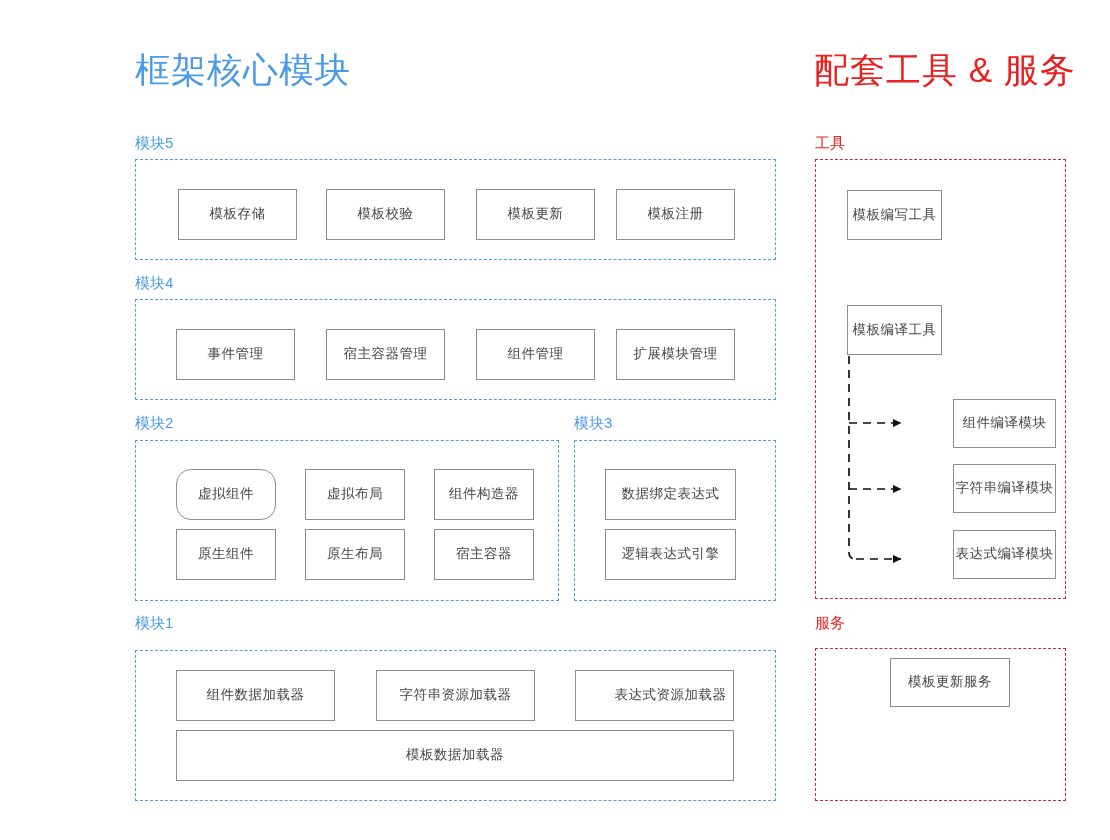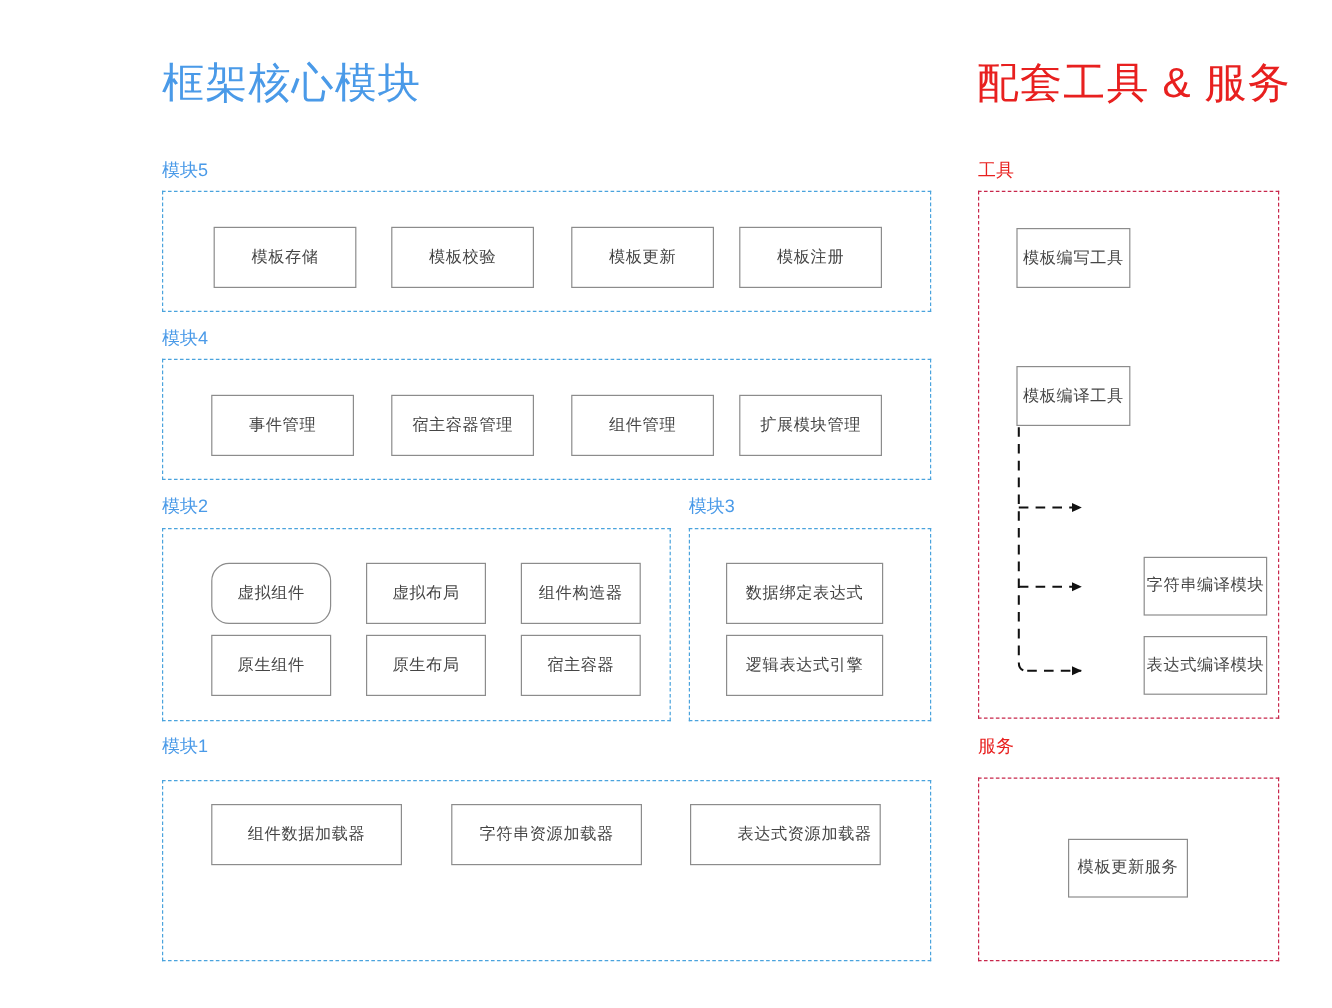--- a/index.html
+++ b/index.html
@@ -108,34 +108,36 @@
   <div class="abs sec-label blue" style="left:529px; top:415px;">模块3</div>
   <div class="abs panel" style="left:529px; top:440px; width:202px; height:161px;"></div>
   <div class="abs node" style="left:560px; top:469px; width:131px; height:51px;">数据绑定表达式</div>
   <div class="abs node" style="left:560px; top:529px; width:131px; height:51px;">逻辑表达式引擎</div>
 
   <div class="abs sec-label blue" style="left:90px; top:615px;">模块1</div>
   <div class="abs panel" style="left:90px; top:650px; width:641px; height:151px;"></div>
   <div class="abs node" style="left:131px; top:670px; width:159px; height:51px;">组件数据加载器</div>
   <div class="abs node" style="left:331px; top:670px; width:159px; height:51px;">字符串资源加载器</div>
   <div class="abs node" style="left:530px; top:670px; width:159px; height:51px;padding-left:32px;">表达式资源加载器</div>
+  <div class="abs node" style="left:131px; top:730px; width:558px; height:51px;">模板数据加载器</div>
 
   <div class="abs sec-label red" style="left:770px; top:135px;">工具</div>
   <div class="abs panel red" style="left:770px; top:159px; width:251px; height:440px;"></div>
 
   <div class="abs node" style="left:802px; top:190px; width:95px; height:50px;">模板编写工具</div>
 
   <div class="abs node" style="left:802px; top:305px; width:95px; height:50px;">模板编译工具</div>
 
+  <div class="abs node" style="left:908px; top:399px; width:103px; height:49px;">组件编译模块</div>
   <div class="abs node" style="left:908px; top:464px; width:103px; height:49px;">字符串编译模块</div>
   <div class="abs node" style="left:908px; top:530px; width:103px; height:49px;">表达式编译模块</div>
 
   <div class="abs sec-label red" style="left:770px; top:615px;">服务</div>
   <div class="abs panel red" style="left:770px; top:648px; width:251px; height:153px;"></div>
-  <div class="abs node" style="left:845px; top:699px; width:100px; height:49px;">模板更新服务</div>
+  <div class="abs node" style="left:845px; top:658px; width:120px; height:49px;">模板更新服务</div>
 
   <svg id="wires" viewBox="0 0 1110 840" xmlns="http://www.w3.org/2000/svg">
     <defs>
       <marker id="arrowhead" markerWidth="9" markerHeight="9" refX="8" refY="4.5" orient="auto" markerUnits="userSpaceOnUse">
         <path d="M0,0.6 L8.5,4.5 L0,8.4 z" fill="#111111"></path>
       </marker>
     </defs>
 
     <path d="M849,356 L849,552 Q849,559 856,559" fill="none" stroke="#111111" stroke-width="1.7" stroke-dasharray="8,6" stroke-linecap="butt"></path>
 

